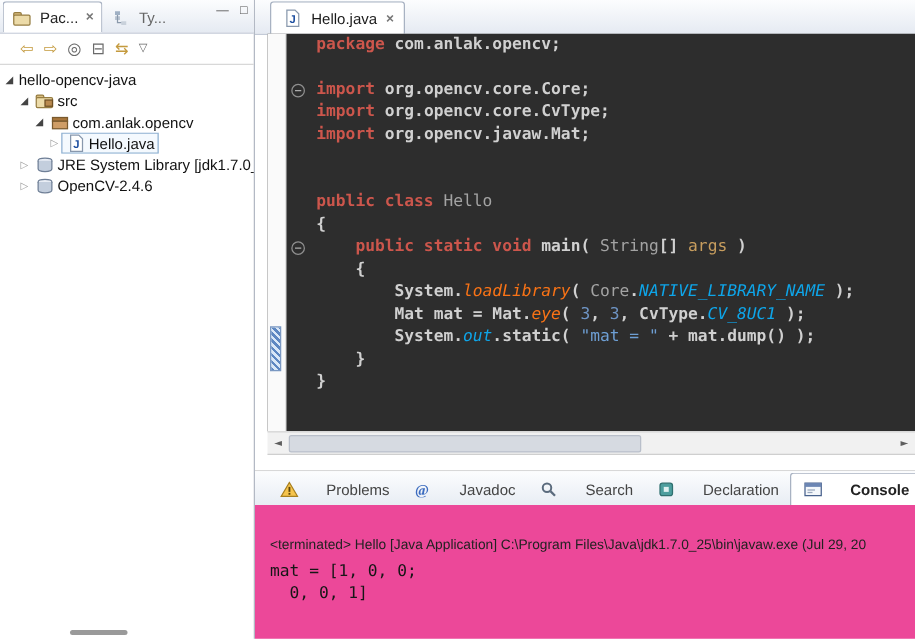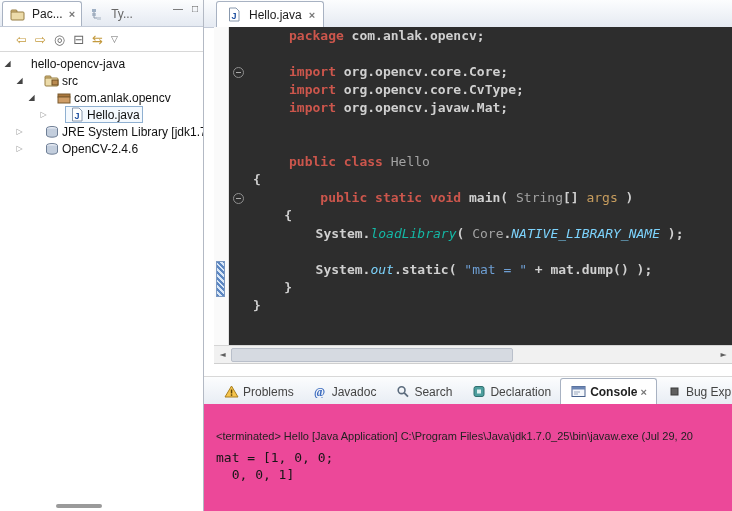--- a/index.html
+++ b/index.html
@@ -18,21 +18,21 @@
   .winbtns span{cursor:default;}
   .lp-toolbar{height:24px;display:flex;align-items:center;gap:8px;padding-left:16px;border-bottom:1px solid #d8d8d8;}
   .tbico{font-size:13px;color:#6a6a6a;line-height:1;font-family:"DejaVu Sans",sans-serif;}
   .tbico.gold{color:#c49a3e;}
   .tbico.small{font-size:9px;}
 
   .tree{padding-top:3px;}
   .tree-row{display:flex;align-items:center;height:17px;white-space:nowrap;overflow:hidden;}
   .expander{width:11px;text-align:center;font-size:8px;color:#444;flex:none;font-family:"DejaVu Sans",sans-serif;}
   .expander.collapsed{color:#9a9a9a;}
-  .rowbox{display:flex;align-items:center;padding:0 2px;margin-left:16px;}
+  .rowbox{display:flex;align-items:center;padding:0 2px;}
   .rowbox.selected{border:1px solid #8fb0d1;background:#f4f9fe;}
   .ticon{display:inline-flex;align-items:center;justify-content:center;width:17px;height:15px;flex:none;margin-right:2px;}
   .tlabel{font-size:12px;color:#111;}
   .lp-hthumb{position:absolute;left:56px;bottom:3px;width:46px;height:4px;background:#9a9a9a;border-radius:2px;}
 
   
   .main{position:absolute;left:204px;top:0;right:0;height:511px;background:#fff;}
   .ed-tabbar{height:27px;background:linear-gradient(#fcfdfe,#e5eaf2);border-bottom:1px solid #c3cad7;
              display:flex;align-items:flex-end;padding-left:12px;}
   .edtab{display:flex;align-items:center;gap:5px;height:25px;padding:0 8px;white-space:nowrap;}
@@ -43,41 +43,41 @@
   .range-indicator{position:absolute;left:2px;width:9px;
       background:repeating-linear-gradient(45deg,#5d87c2 0 2px,#d9e7f7 2px 4px);
       border:1px solid #7a98c2;box-sizing:border-box;}
   .code{position:absolute;left:15px;top:0;right:0;bottom:0;overflow:hidden;
         font-family:"DejaVu Sans Mono",monospace;font-size:13px;line-height:18px;}
   .code-line{display:flex;height:18px;}
   .fold-cell{width:18px;flex:none;display:flex;align-items:center;justify-content:center;}
   .fold-marker{width:9px;height:9px;border:1px solid #8f8f8f;border-radius:50%;
                background:linear-gradient(#ababab,#ababab) center / 5px 1px no-repeat;}
   .line-text{padding-left:6px;white-space:pre;}
-  .tok-k{color:#cc564c;font-weight:bold;margin-left:36px;}
+  .tok-k{color:#cc564c;font-weight:bold;}
   .tok-t{color:#a3a3a3;}
   .tok-d{color:#d0d0d0;font-weight:bold;}
   .tok-b{color:#6e94c4;}
-  .tok-bi{color:#7dd3fc;font-style:italic;}
+  .tok-bi{color:#0ea5e9;font-style:italic;}
   .tok-s{color:#6e9fd4;}
-  .tok-mi{color:#14b8a6;font-style:italic;}
+  .tok-mi{color:#f97316;font-style:italic;}
   .tok-a{color:#c79d5e;}
 
   .ed-hscroll{position:absolute;left:10px;top:345px;right:0;height:17px;background:#f1f1f1;
               border-top:1px solid #d5d5d5;border-bottom:1px solid #cfcfcf;display:flex;align-items:center;}
   .scroll-btn{width:17px;height:17px;display:flex;align-items:center;justify-content:center;
               font-size:8px;color:#5e5e5e;font-family:"DejaVu Sans",sans-serif;}
   .scroll-btn.right{margin-left:auto;}
   .scroll-thumb{height:12px;width:280px;background:#d6dae1;border:1px solid #b9bfca;border-radius:2px;}
 
   
   .bottom-panel{position:absolute;left:204px;top:376px;right:0;bottom:0;background:#fff;border-top:1px solid #d8d8d8;}
   .bp-tabbar{height:27px;background:linear-gradient(#fcfdfe,#e8edf4);border-bottom:1px solid #c3cad7;
              display:flex;align-items:flex-end;padding-left:10px;overflow:hidden;}
-  .vtab{display:flex;align-items:center;gap:1px;height:25px;padding:0 9px;color:#444;white-space:nowrap;}
+  .vtab{display:flex;align-items:center;gap:19px;height:25px;padding:0 9px;color:#444;white-space:nowrap;}
   .vtab.active{background:#fff;border:1px solid #a8b2c2;border-bottom:none;border-radius:3px 3px 0 0;
                font-weight:bold;color:#222;}
   .bp-content{position:absolute;left:0;top:27px;right:0;bottom:0;background:#ec4899;overflow:hidden;}
   .console-header{margin:26px 0 7px 12px;font-size:11px;color:#222;white-space:nowrap;}
   .console-output{margin-left:12px;font-family:"DejaVu Sans Mono",monospace;font-size:13px;
                   line-height:17px;color:#161616;white-space:pre;}
 </style>
 </head>
 <body>
 
@@ -255,20 +255,21 @@
         <div class="code-line">
           <span class="fold-cell"></span>
           <span class="line-text"><span class="tok-d">    {</span></span>
         </div>
         <div class="code-line">
           <span class="fold-cell"></span>
           <span class="line-text"><span class="tok-d">        System.</span><span class="tok-mi">loadLibrary</span><span class="tok-d">( </span><span class="tok-t">Core</span><span class="tok-d">.</span><span class="tok-bi">NATIVE_LIBRARY_NAME</span><span class="tok-d"> );</span></span>
         </div>
         <div class="code-line">
           <span class="fold-cell"></span>
+          <span class="line-text"><span class="tok-d">        Mat mat = Mat.</span><span class="tok-mi">eye</span><span class="tok-d">( </span><span class="tok-b">3</span><span class="tok-d">, </span><span class="tok-b">3</span><span class="tok-d">, CvType.</span><span class="tok-bi">CV_8UC1</span><span class="tok-d"> );</span></span>
         </div>
         <div class="code-line">
           <span class="fold-cell"></span>
           <span class="line-text"><span class="tok-d">        System.</span><span class="tok-bi">out</span><span class="tok-d">.static( </span><span class="tok-s">"mat = "</span><span class="tok-d"> + mat.</span><span class="tok-d">dump</span><span class="tok-d">() );</span></span>
         </div>
         <div class="code-line">
           <span class="fold-cell"></span>
           <span class="line-text"><span class="tok-d">    }</span></span>
         </div>
         <div class="code-line">

